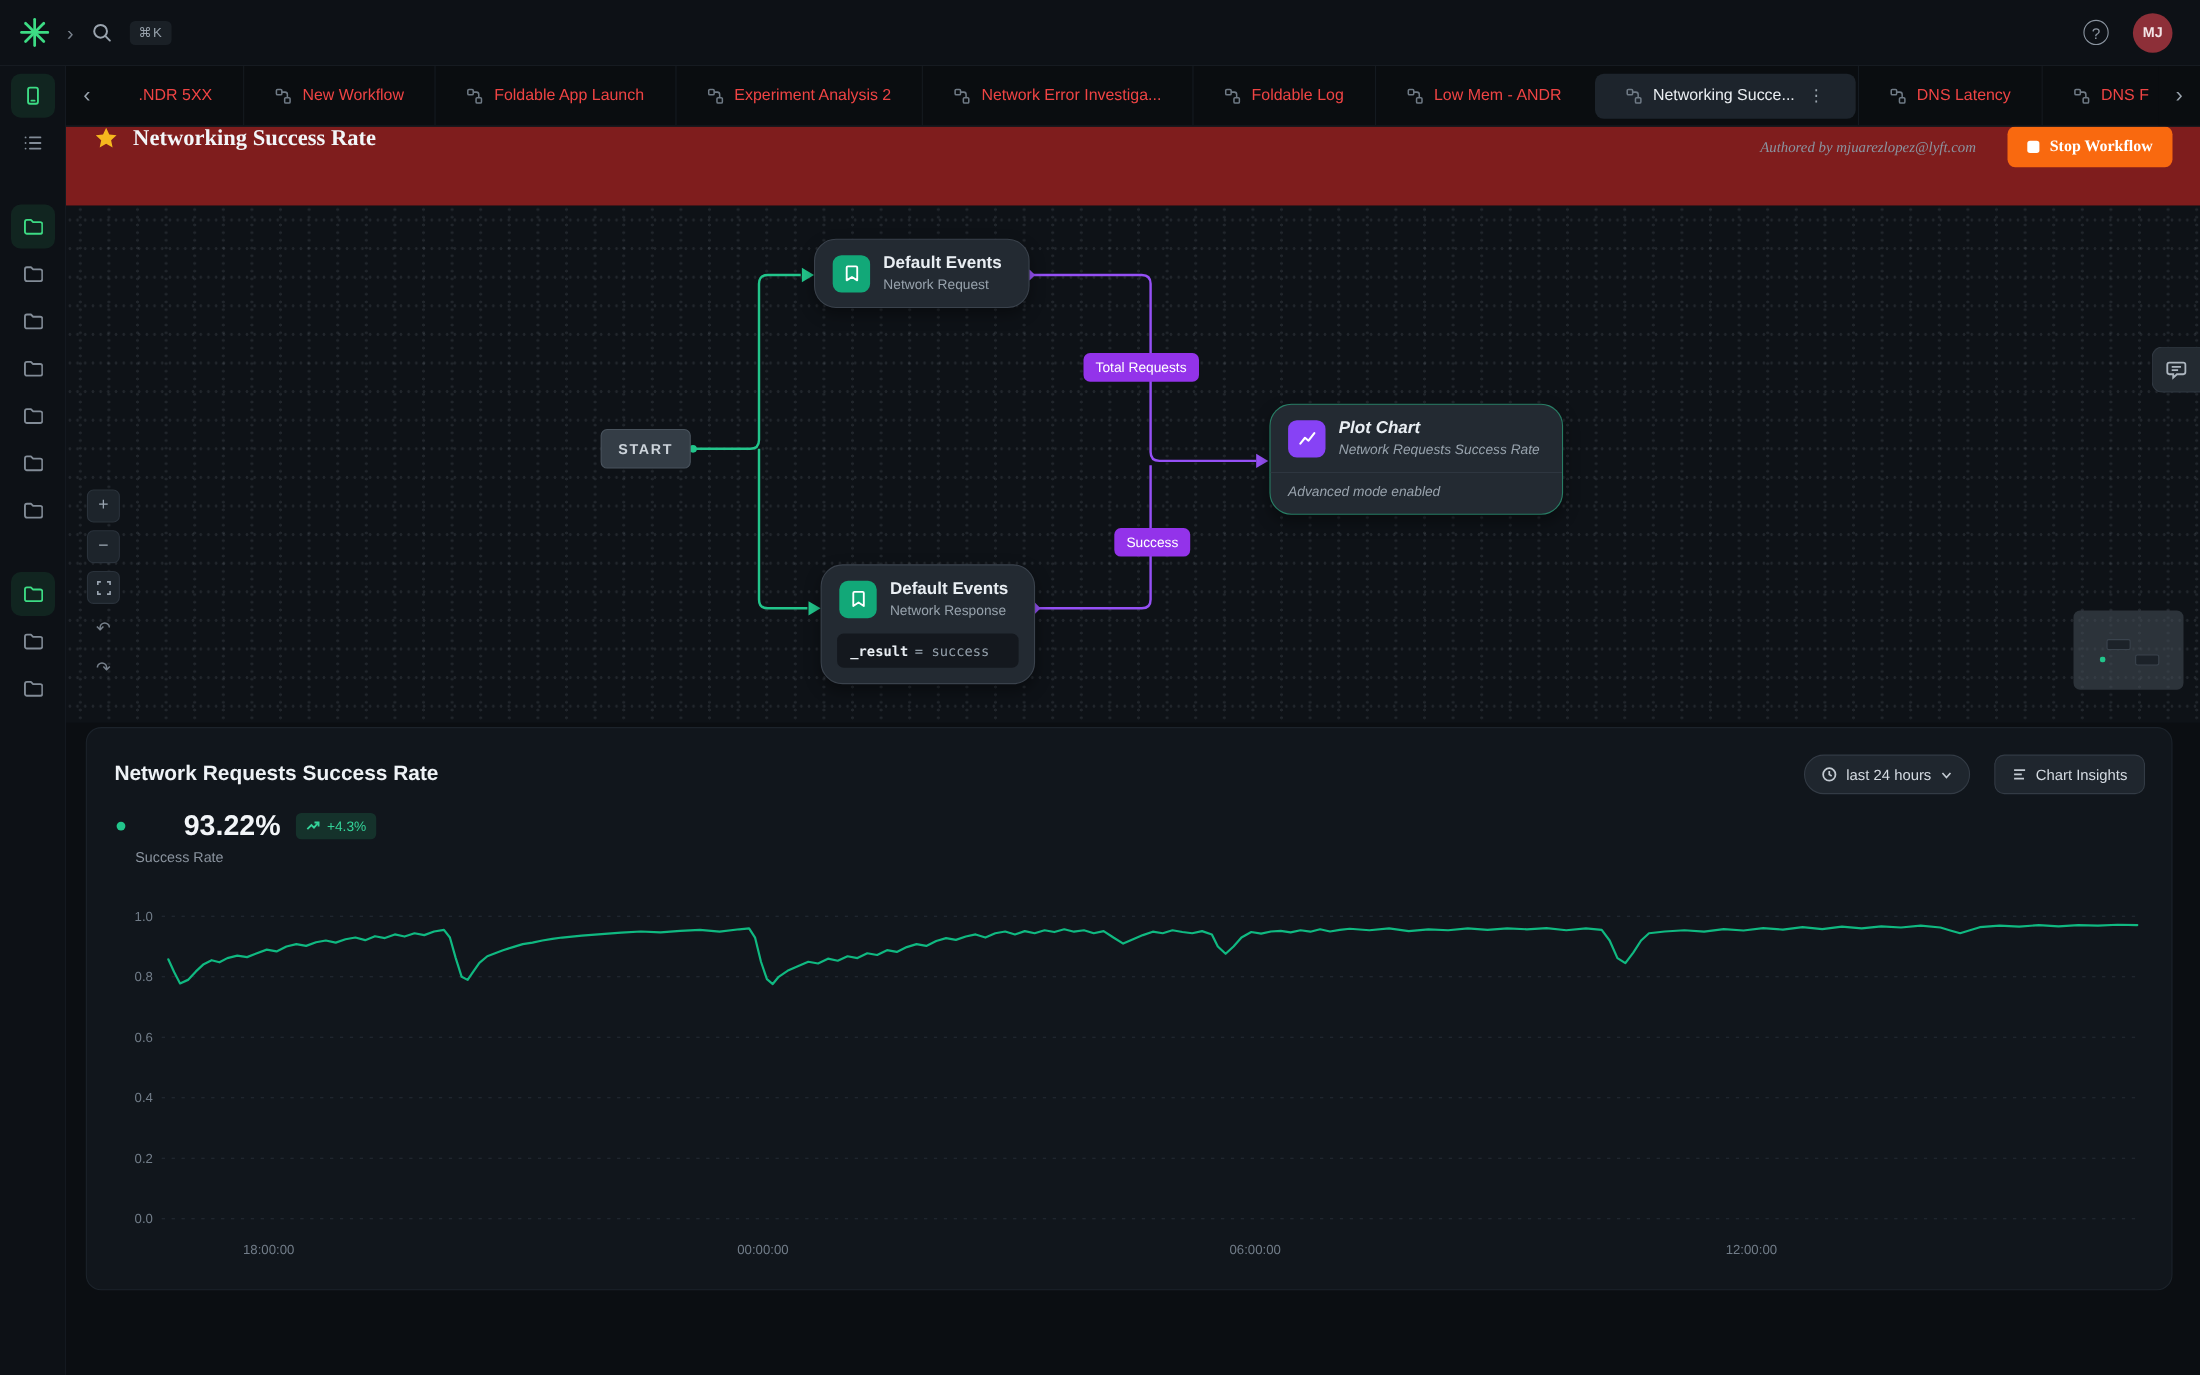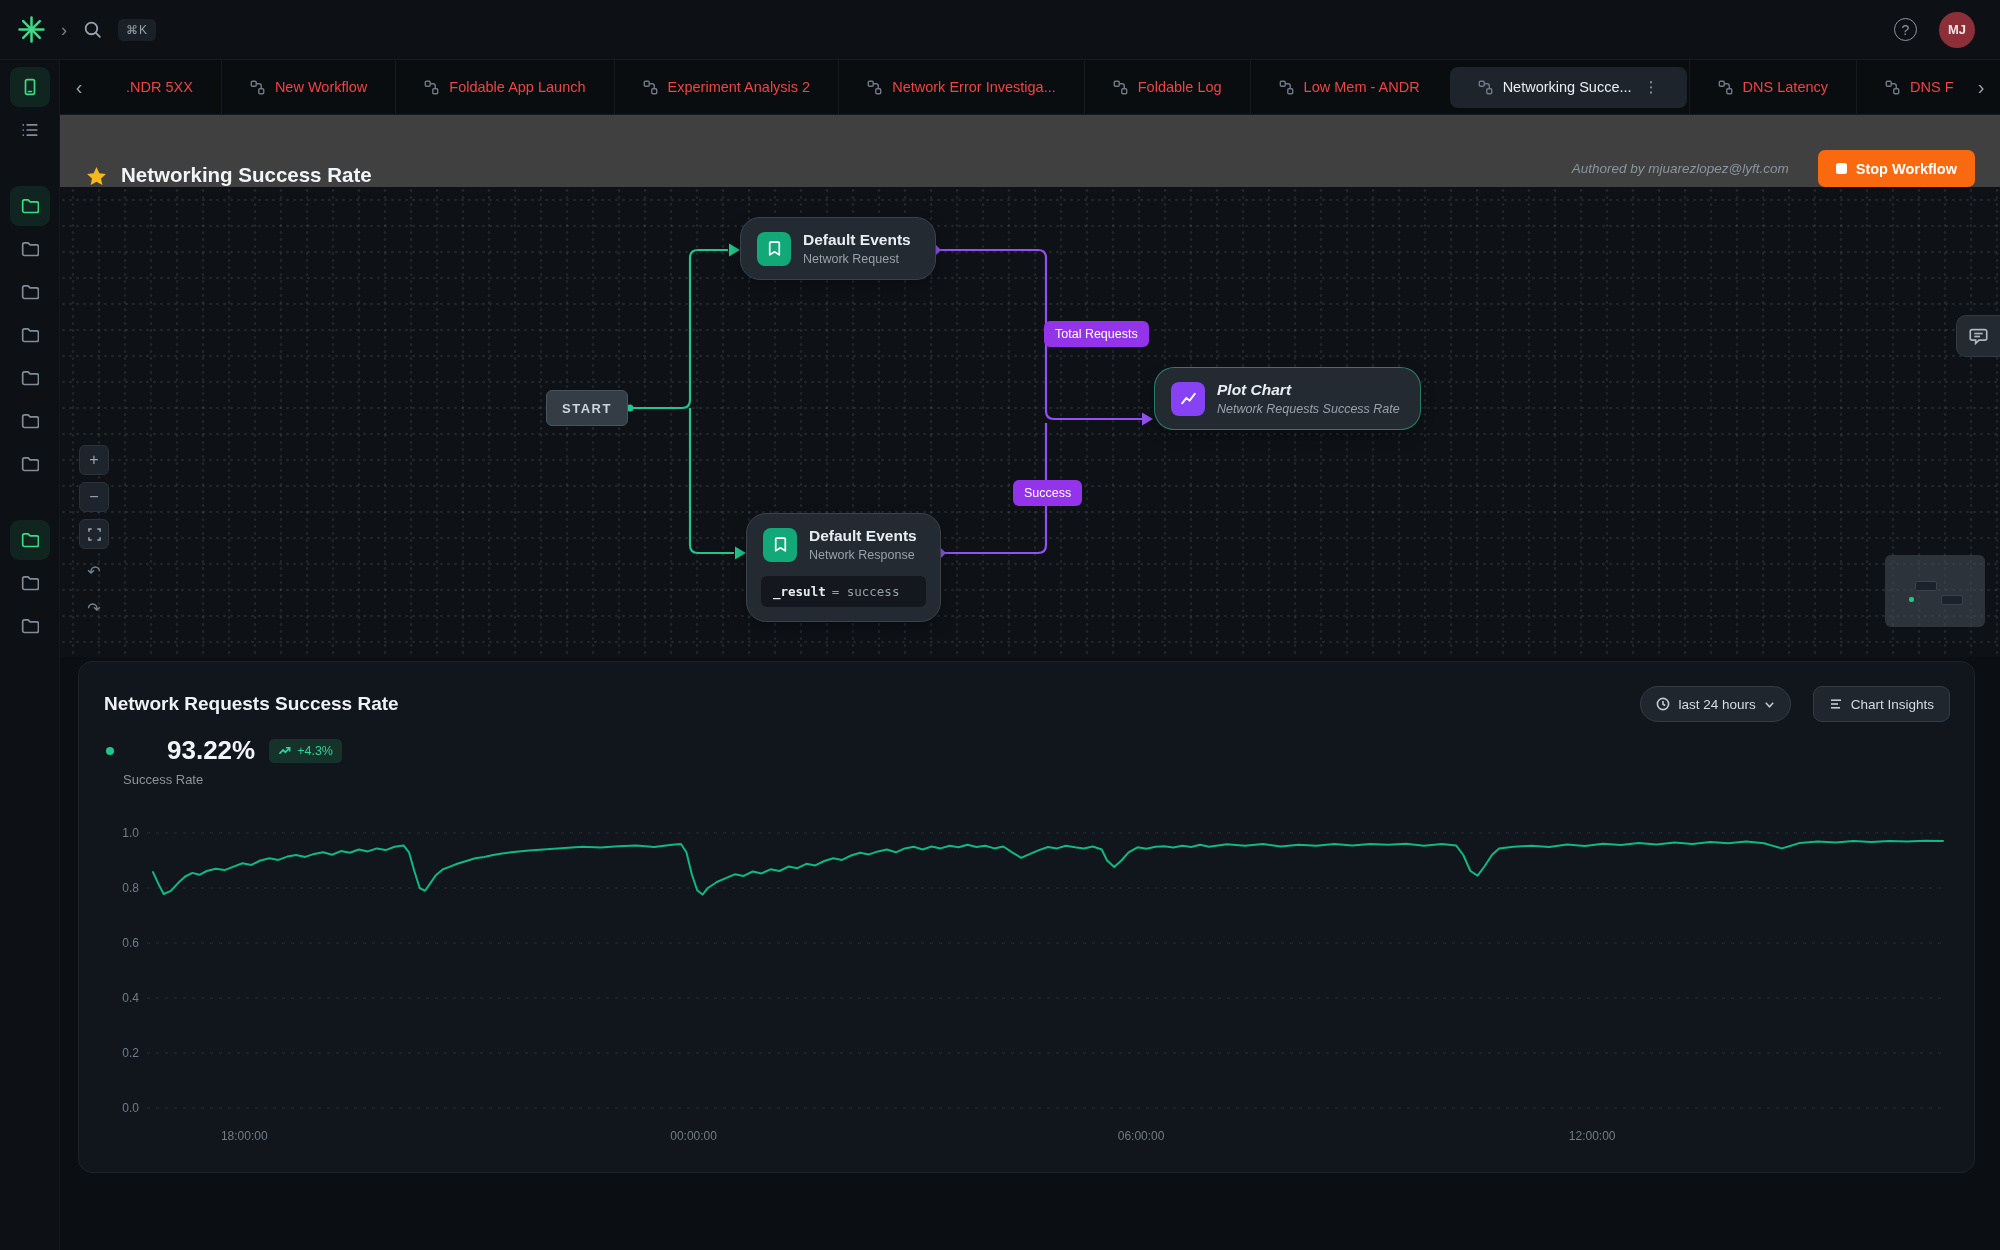--- a/index.html
+++ b/index.html
@@ -68,22 +68,22 @@
   .tab:first-child{ border-left:none; }
   .tab-icon{ width:15px; height:15px; color:#6f7a85; flex:none; }
   .tab.active{
     height:41px; align-self:center; background:#1d242c; border-radius:8px;
     color:#e9edf1; border-left:none; margin:0 2px;
   }
   .tab-kebab{ color:#9aa4ae; font-size:15px; margin-left:2px; }
 
   
   .wf-header{
-    height:72px; background:#404040; display:flex; align-items:flex-end;
-    padding:0 25px 0 26px; gap:14px;
+    height:72px; background:#7f1d1d; display:flex; align-items:flex-start;
+    padding:0 25px 0 26px; gap:14px;font-family:Liberation Serif, serif;
   }
   .star-ic{ width:21px; height:21px; cursor:pointer; flex:none; }
   .wf-title{ font-size:20.5px; font-weight:bold; color:#f2f5f8; }
   .wf-right{ margin-left:auto; display:flex; align-items:center; gap:29px; }
   .authored{ font-style:italic; color:#8a94a0; font-size:13.5px; }
   .stop-btn{
     background:var(--c-stop-orange); color:#fff; border:none; border-radius:7px;
     height:37px; padding:0 18px; font-size:14.5px; font-weight:bold;
     display:flex; align-items:center; gap:9px; cursor:pointer; font-family:inherit;
   }
@@ -134,21 +134,21 @@
   .cond-key{ color:#e8edf2; font-weight:bold; margin-right:6px; }
   .cond-rest{ color:#94a0ab; }
   .node-plot{ left:1094px; top:180px; width:267px; border-color:rgba(45,212,153,.5);font-style:italic; }
   .node-note{
     border-top:1px solid #2e3640; padding:10px 16px 13px; color:#99a3ad; font-size:12.5px;
   }
   .edge-chip{
     position:absolute; background:var(--c-chip-purple); color:#fff; font-size:12.5px;
     padding:6px 11px; border-radius:6px; white-space:nowrap;
   }
-  .chip-total{ left:984px; top:134px; }
+  .chip-total{ left:925px; top:134px; }
   .chip-success{ left:953px; top:293px; }
 
   .zoom-panel{ position:absolute; left:19px; top:258px; display:flex; flex-direction:column; gap:7px; }
   .zoom-btn{
     width:30px; height:30px; background:#1d242b; border:1px solid #2a323b; border-radius:6px;
     color:#9aa5b1; font-size:16px; display:flex; align-items:center; justify-content:center;
     cursor:pointer; font-family:inherit;
   }
   .zoom-btn.ghost{ background:transparent; border-color:transparent; color:#77818c; }
   .fit-ic{ width:13px; height:13px; stroke:#9aa5b1; stroke-width:1.6; fill:none; }
@@ -475,20 +475,21 @@
           <div class="node-icon purple">
             <svg viewBox="0 0 16 16">
                 <polyline points="2,12.5 6,7.5 9,10 14,3.5" fill="none" stroke="#ffffff" stroke-width="1.8" stroke-linecap="round" stroke-linejoin="round"></polyline>
               </svg>
           </div>
           <div class="node-text">
             <div class="node-title">Plot Chart</div>
             <div class="node-sub">Network Requests Success Rate</div>
           </div>
         </div>
+        <div class="node-note">Advanced mode enabled</div>
       </div>
 
       <div class="edge-chip chip-total">Total Requests</div>
       <div class="edge-chip chip-success">Success</div>
 
       <div class="zoom-panel">
         <button class="zoom-btn">+</button>
         <button class="zoom-btn">−</button>
         <button class="zoom-btn">
           <svg class="fit-ic" viewBox="0 0 14 14">

